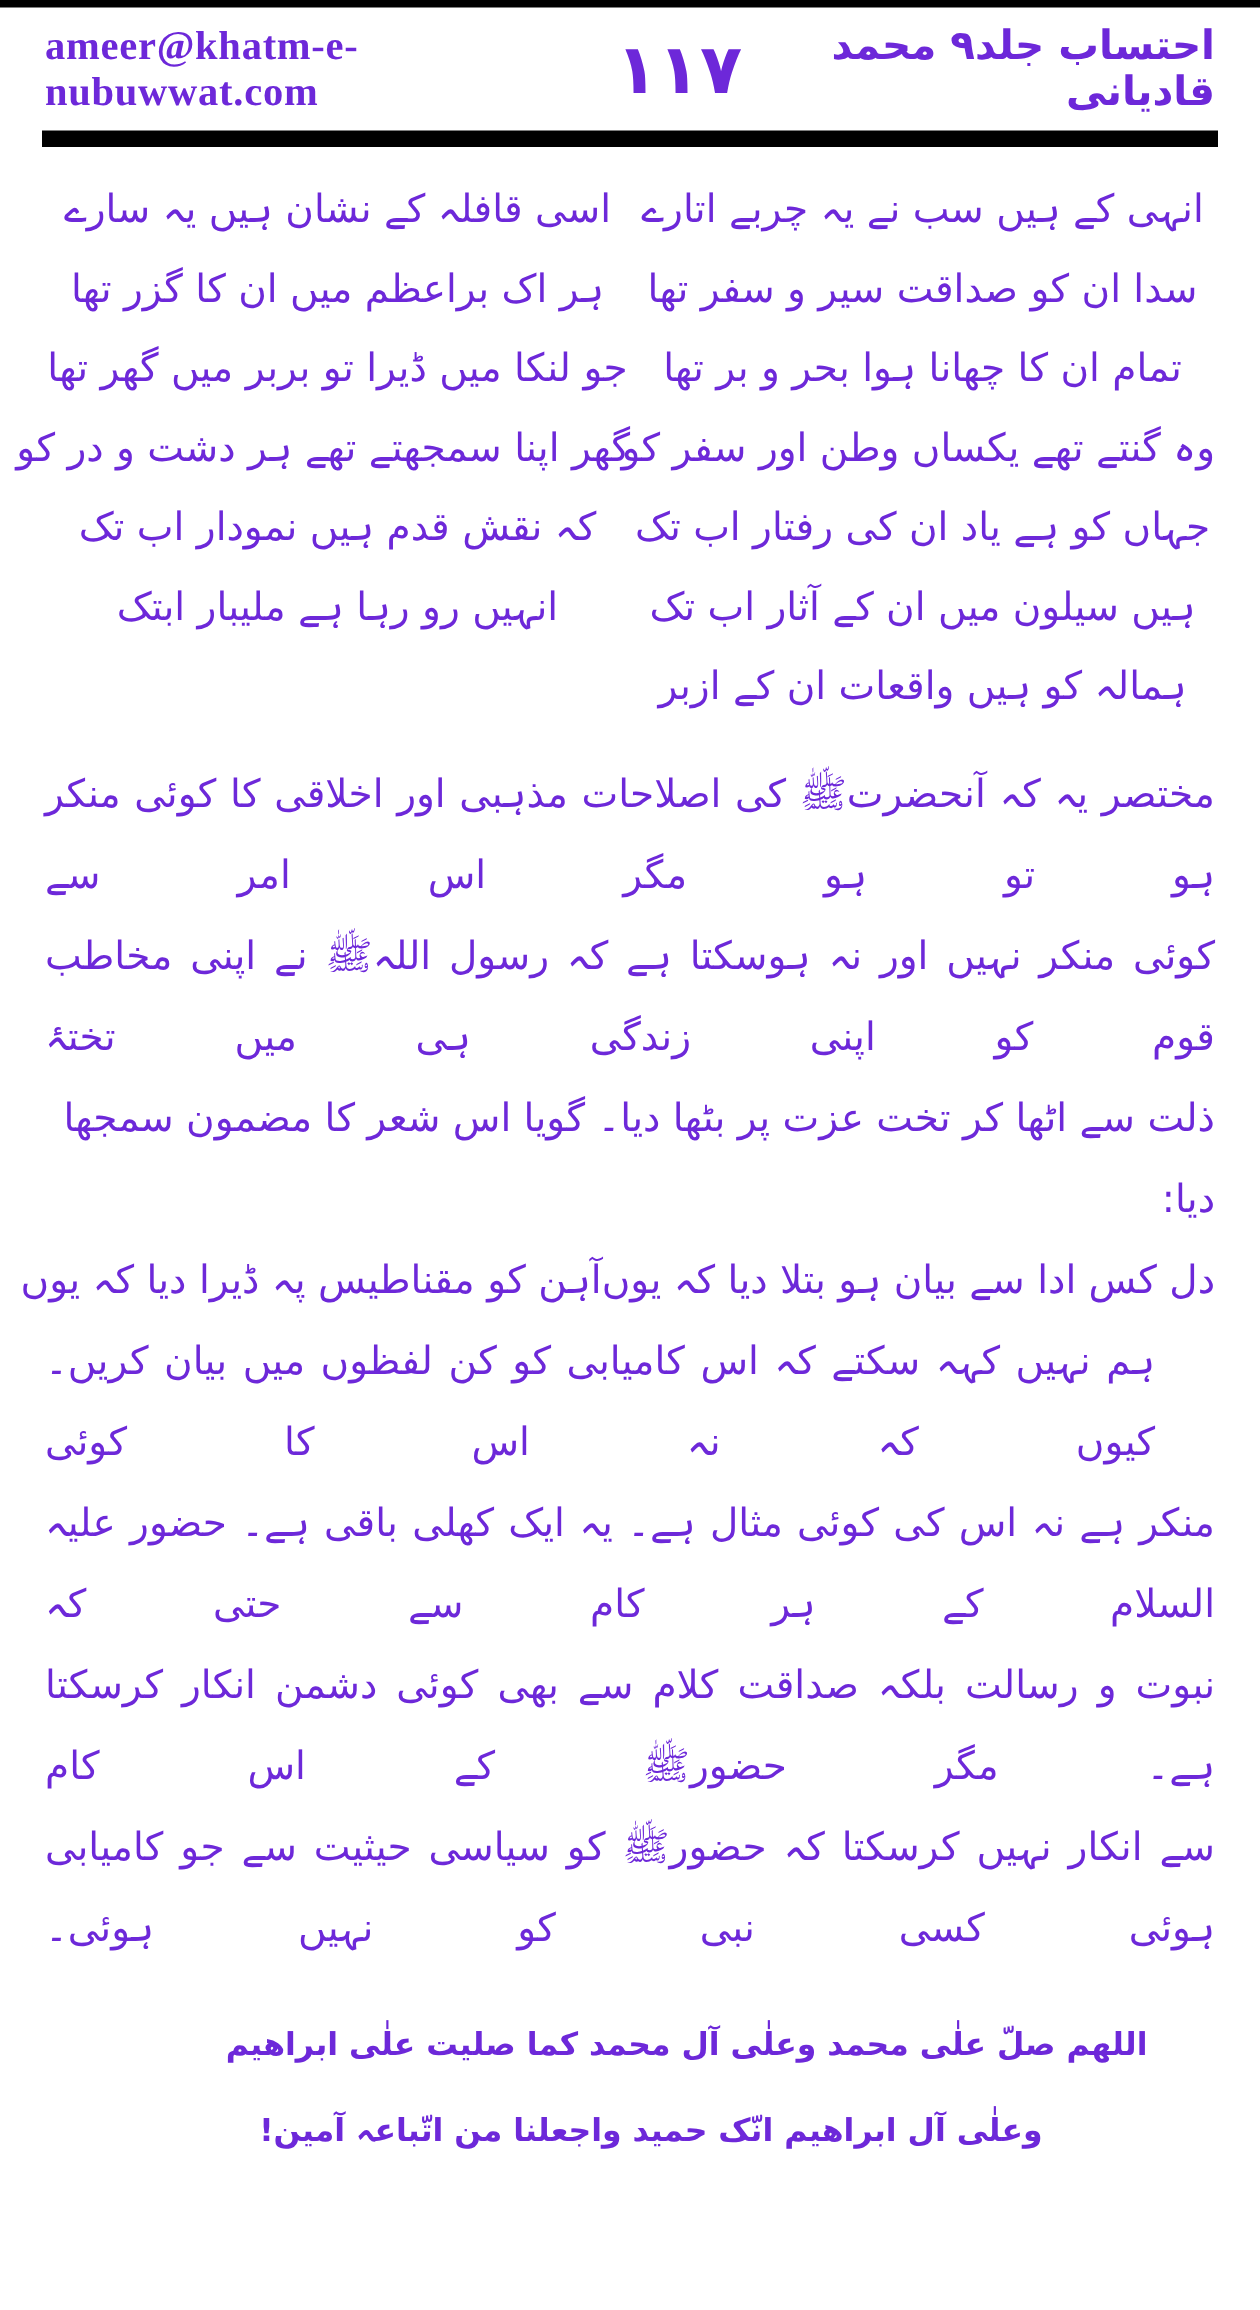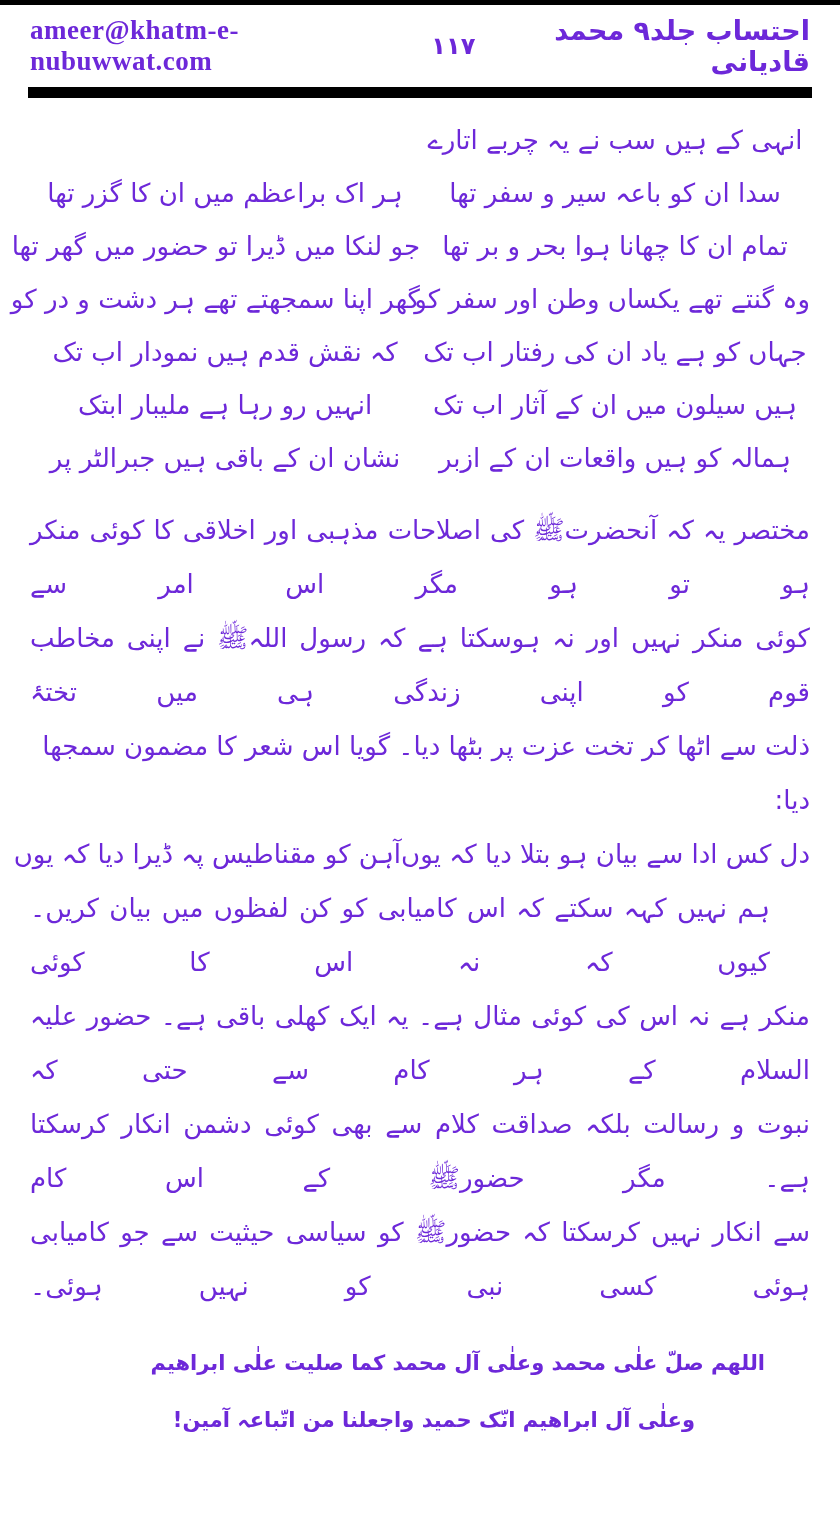--- a/index.html
+++ b/index.html
@@ -23,21 +23,21 @@
     align-items: center;
     padding: 10px 30px 6px 30px;
   }
   .email {
     font-family: "Liberation Serif", serif;
     font-weight: bold;
     font-size: 27px;
     letter-spacing: 0.5px;
   }
   .pagenum-top {
-    font-size: 24px;
+    font-size: 46px;
     font-weight: bold;
     margin-left: 42px;
     direction: rtl;
   }
   .book-title {
     margin-left: auto;
     direction: rtl;
     font-size: 27px;
     font-weight: bold;
   }
@@ -99,44 +99,44 @@
     <span class="email">ameer@khatm-e-nubuwwat.com</span>
     <span class="pagenum-top">۱۱۷</span>
     <span class="book-title">احتساب جلد۹ محمد قادیانی</span>
   </div>
 
   <div class="rule"></div>
 
   <section class="poem">
     <div class="poem-row">
       <div class="verse">انہی کے ہیں سب نے یہ چربے اتارے</div>
+      <div class="verse">اسی قافلہ کے نشان ہیں یہ سارے</div>
     </div>
     <div class="poem-row">
-      <div class="verse">سدا ان کو باعہ سیر و سفر تھا</div>
+      <div class="verse">سدا ان کو صداقت سیر و سفر تھا</div>
       <div class="verse">ہر اک براعظم میں ان کا گزر تھا</div>
     </div>
     <div class="poem-row">
       <div class="verse">تمام ان کا چھانا ہوا بحر و بر تھا</div>
-      <div class="verse">جو لنکا میں ڈیرا تو حضور میں گھر تھا</div>
+      <div class="verse">جو لنکا میں ڈیرا تو بربر میں گھر تھا</div>
     </div>
     <div class="poem-row">
       <div class="verse">وہ گنتے تھے یکساں وطن اور سفر کو</div>
       <div class="verse">گھر اپنا سمجھتے تھے ہر دشت و در کو</div>
     </div>
     <div class="poem-row">
       <div class="verse">جہاں کو ہے یاد ان کی رفتار اب تک</div>
       <div class="verse">کہ نقش قدم ہیں نمودار اب تک</div>
     </div>
     <div class="poem-row">
       <div class="verse">ہیں سیلون میں ان کے آثار اب تک</div>
       <div class="verse">انہیں رو رہا ہے ملیبار ابتک</div>
     </div>
     <div class="poem-row">
       <div class="verse">ہمالہ کو ہیں واقعات ان کے ازبر</div>
-      <div class="verse">نشان ان کے باقی ہیں جبرالٹر پر</div>
     </div>
   </section>
 
   <section class="prose">
     <div class="pline just">مختصر یہ کہ آنحضرتﷺ کی اصلاحات مذہبی اور اخلاقی کا کوئی منکر ہو تو ہو مگر اس امر سے</div>
     <div class="pline just">کوئی منکر نہیں اور نہ ہوسکتا ہے کہ رسول اللہﷺ نے اپنی مخاطب قوم کو اپنی زندگی ہی میں تختۂ</div>
     <div class="pline end">ذلت سے اٹھا کر تخت عزت پر بٹھا دیا۔ گویا اس شعر کا مضمون سمجھا دیا:</div>
   </section>
 
   <div class="couplet2">

